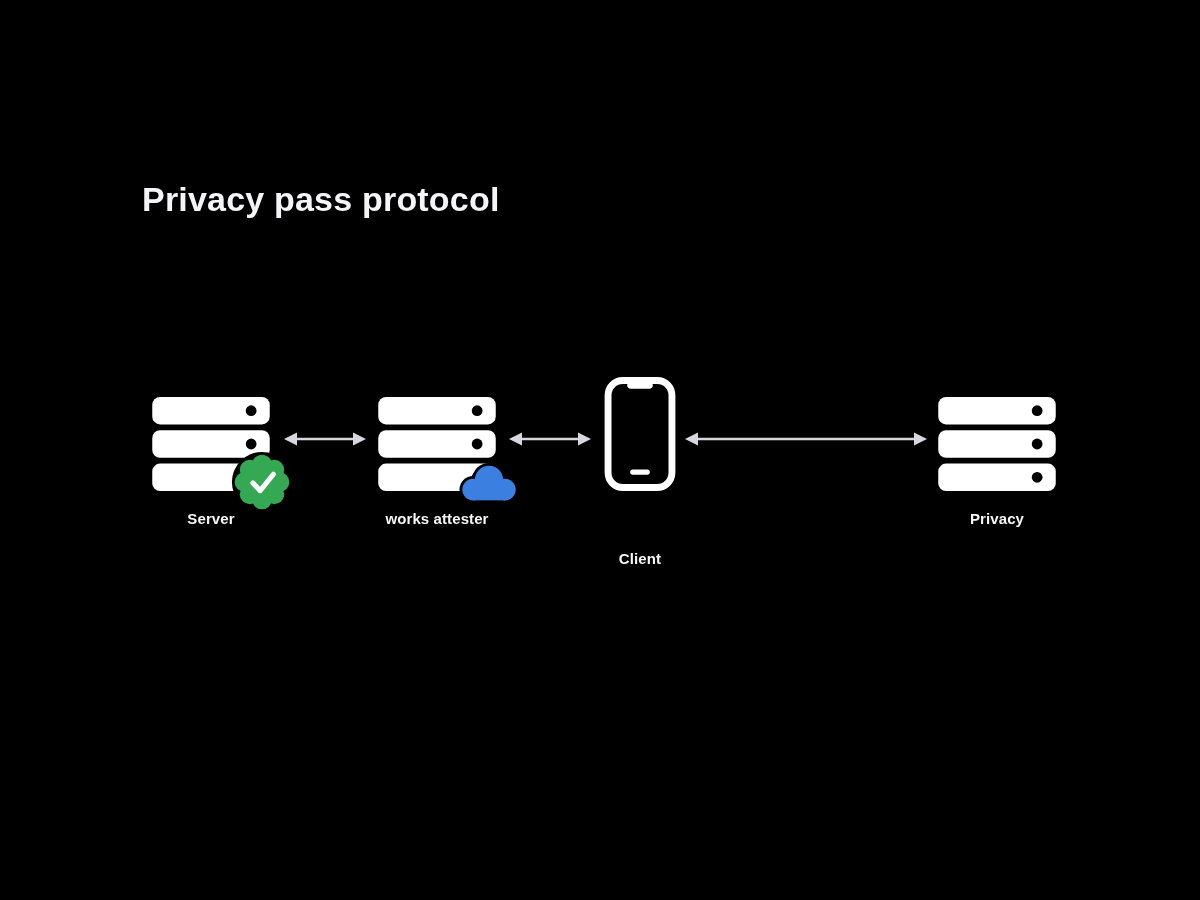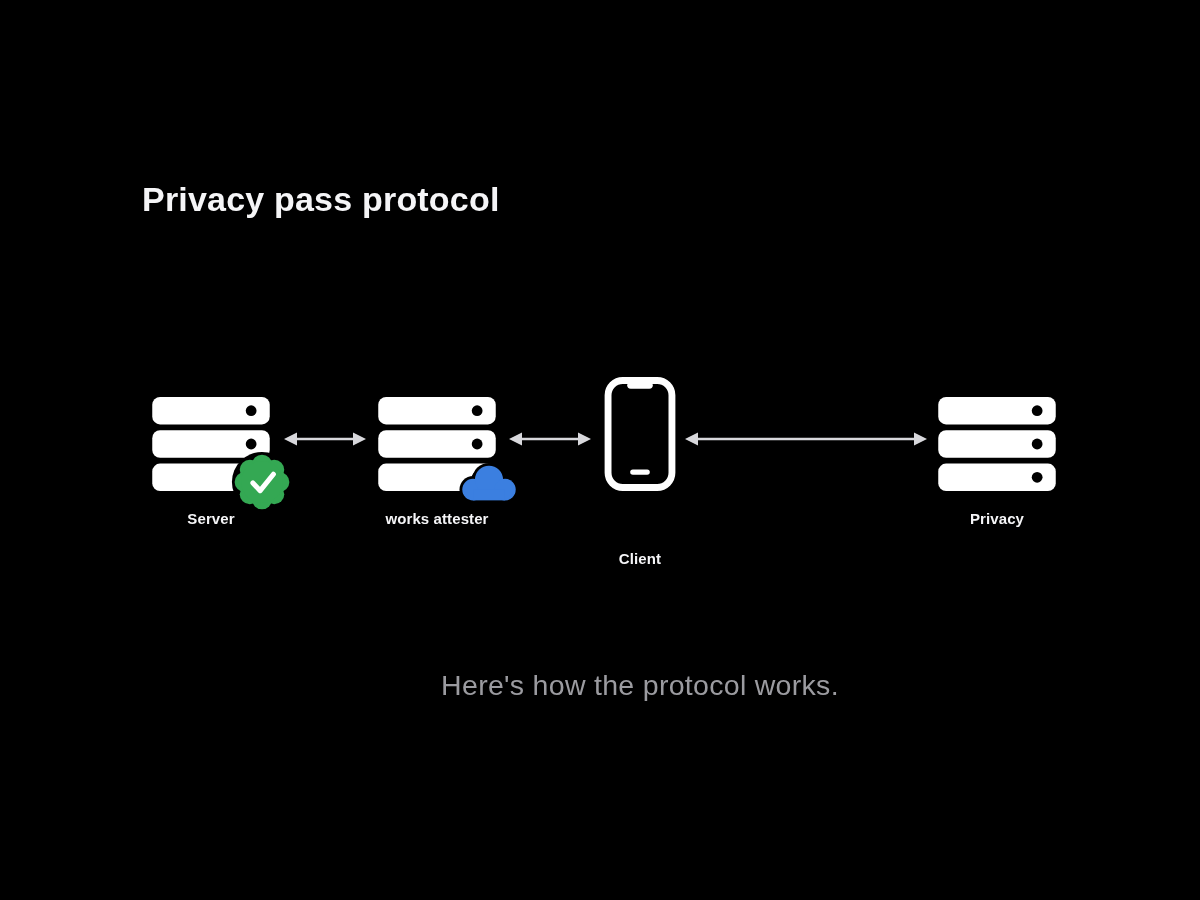--- a/index.html
+++ b/index.html
@@ -145,15 +145,14 @@
     <path class="head" d="M1 10 L14 3.6 L14 16.4 Z"></path>
     <path class="head" d="M83 10 L70 3.6 L70 16.4 Z"></path>
   </svg>
 
   <svg class="arrow" style="left:684px;" width="244" height="20" viewBox="0 0 244 20">
     <line class="shaft" x1="11" y1="10" x2="233" y2="10"></line>
     <path class="head" d="M1 10 L14 3.6 L14 16.4 Z"></path>
     <path class="head" d="M243 10 L230 3.6 L230 16.4 Z"></path>
   </svg>
 
-  <div class="caption">Here's how the protocol works.</div>
 
 </div>
 
 </body></html>

